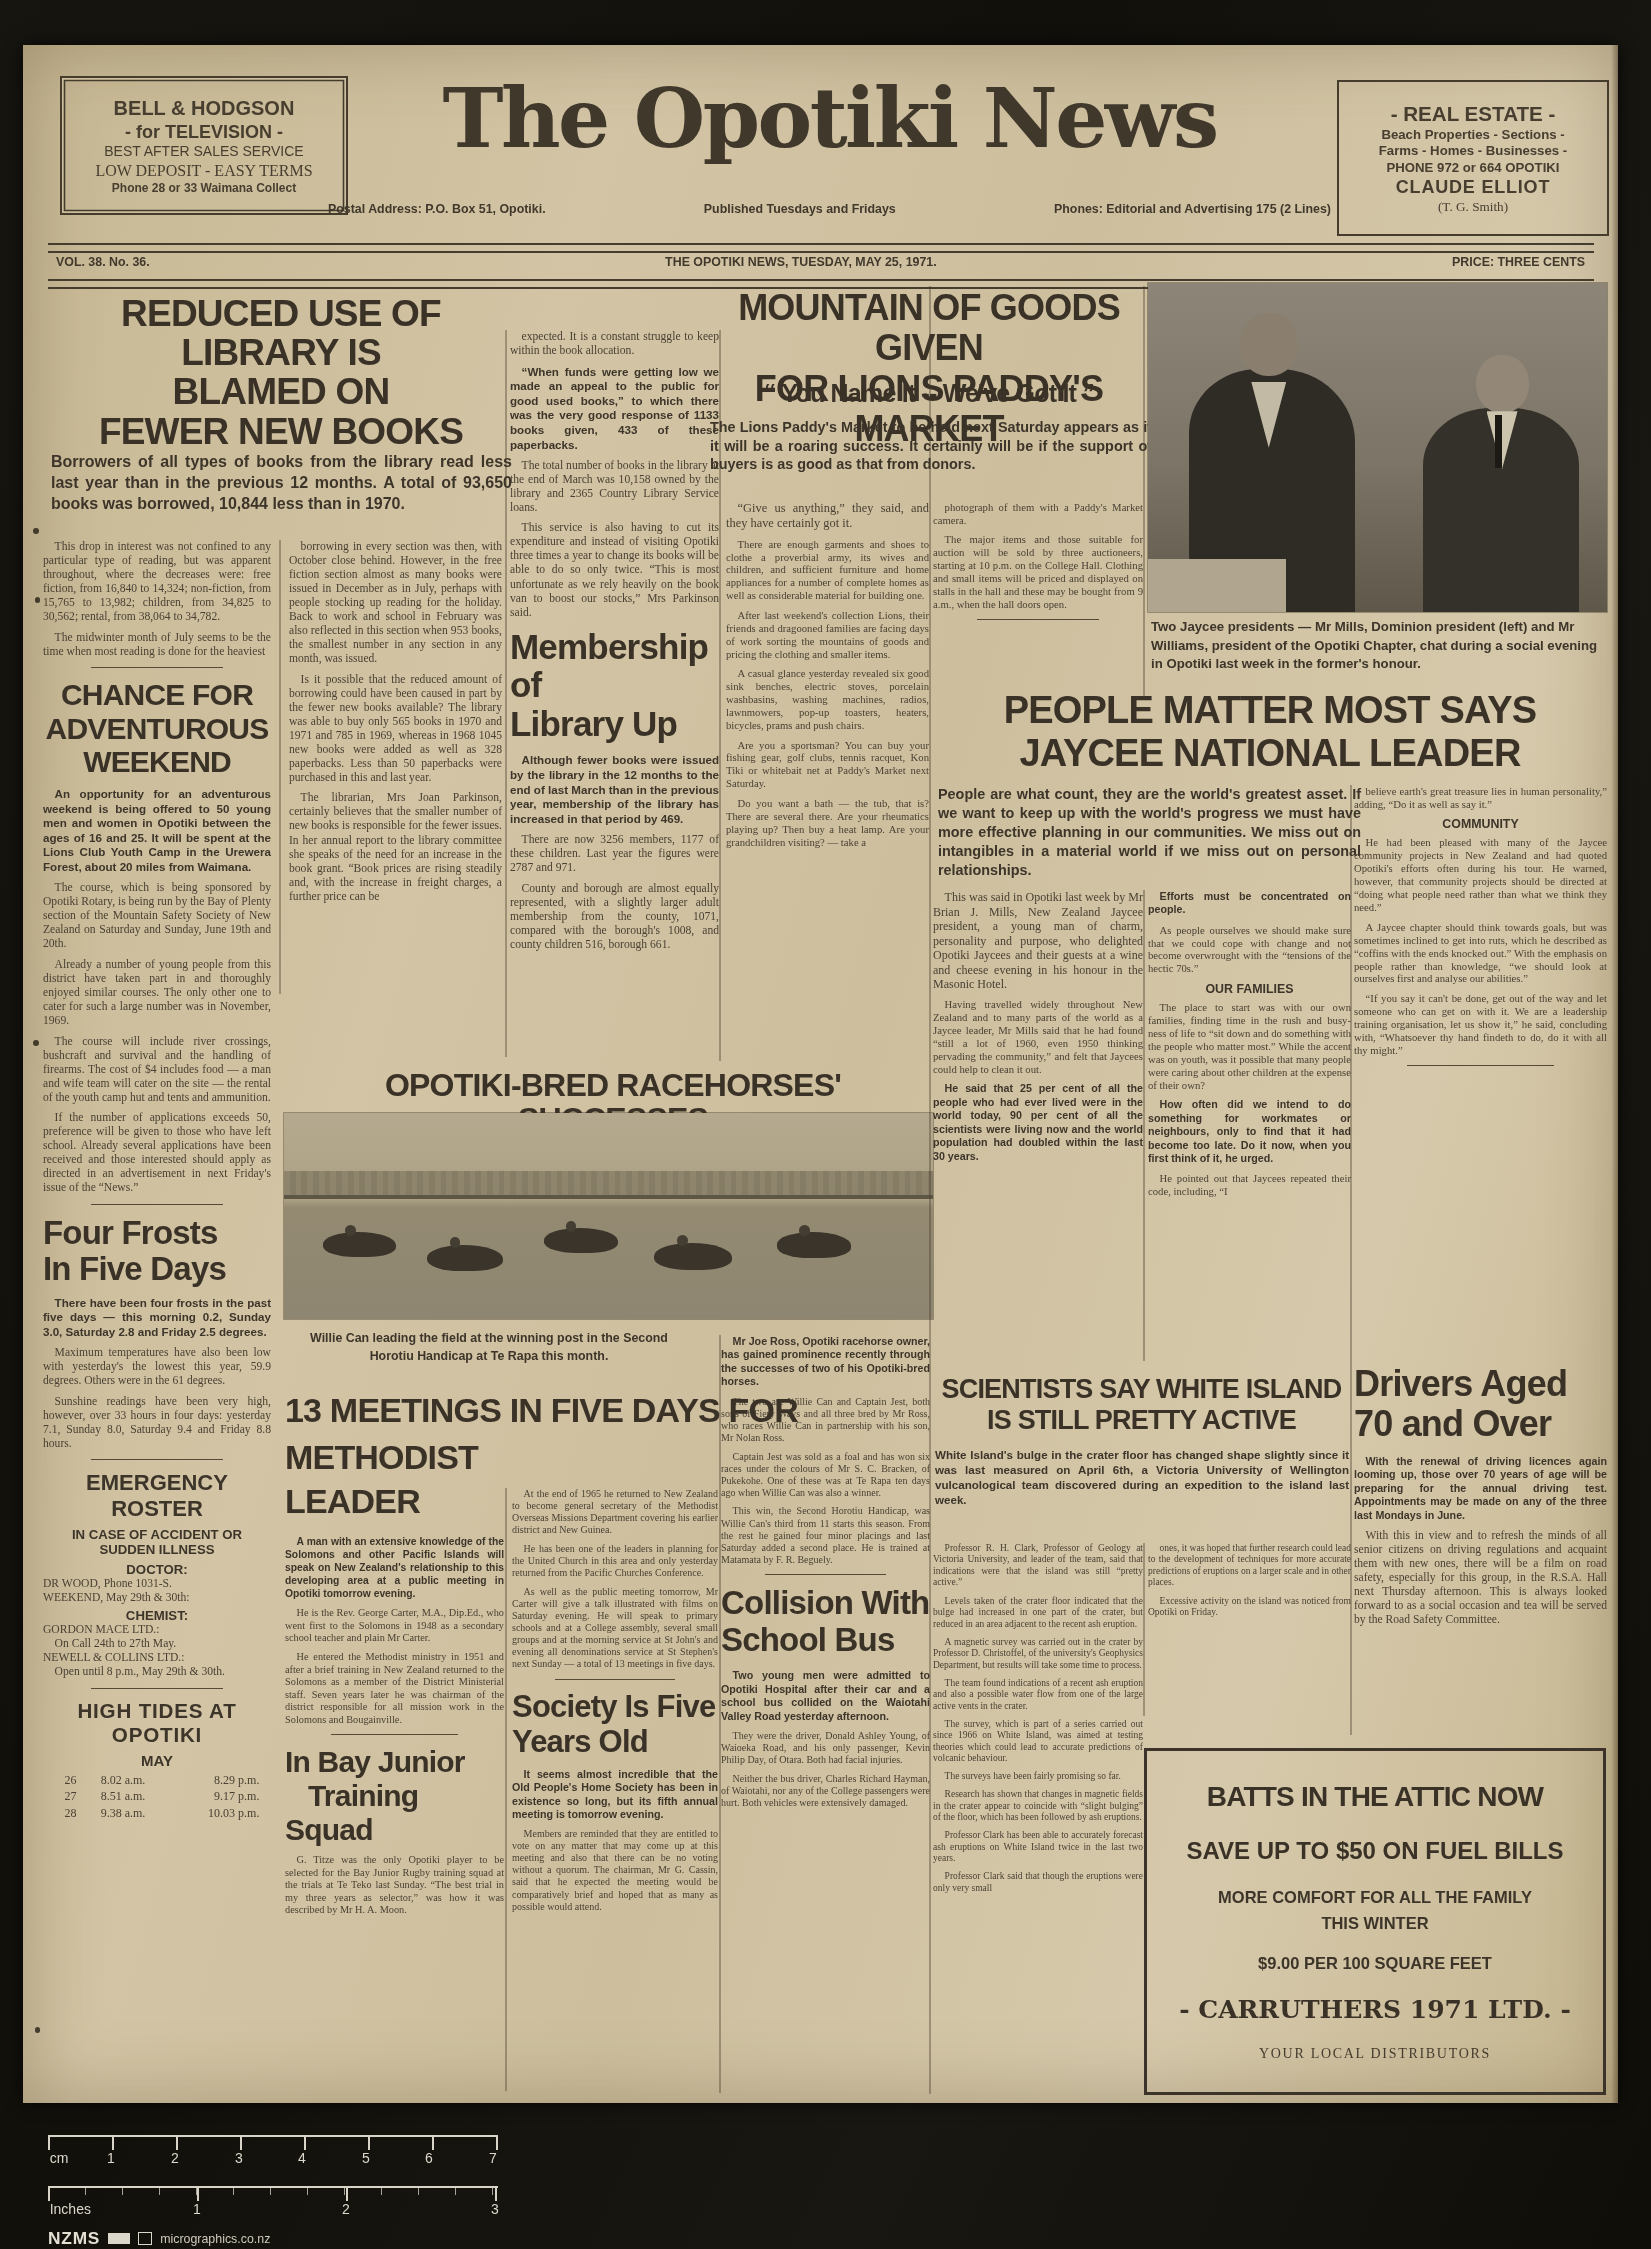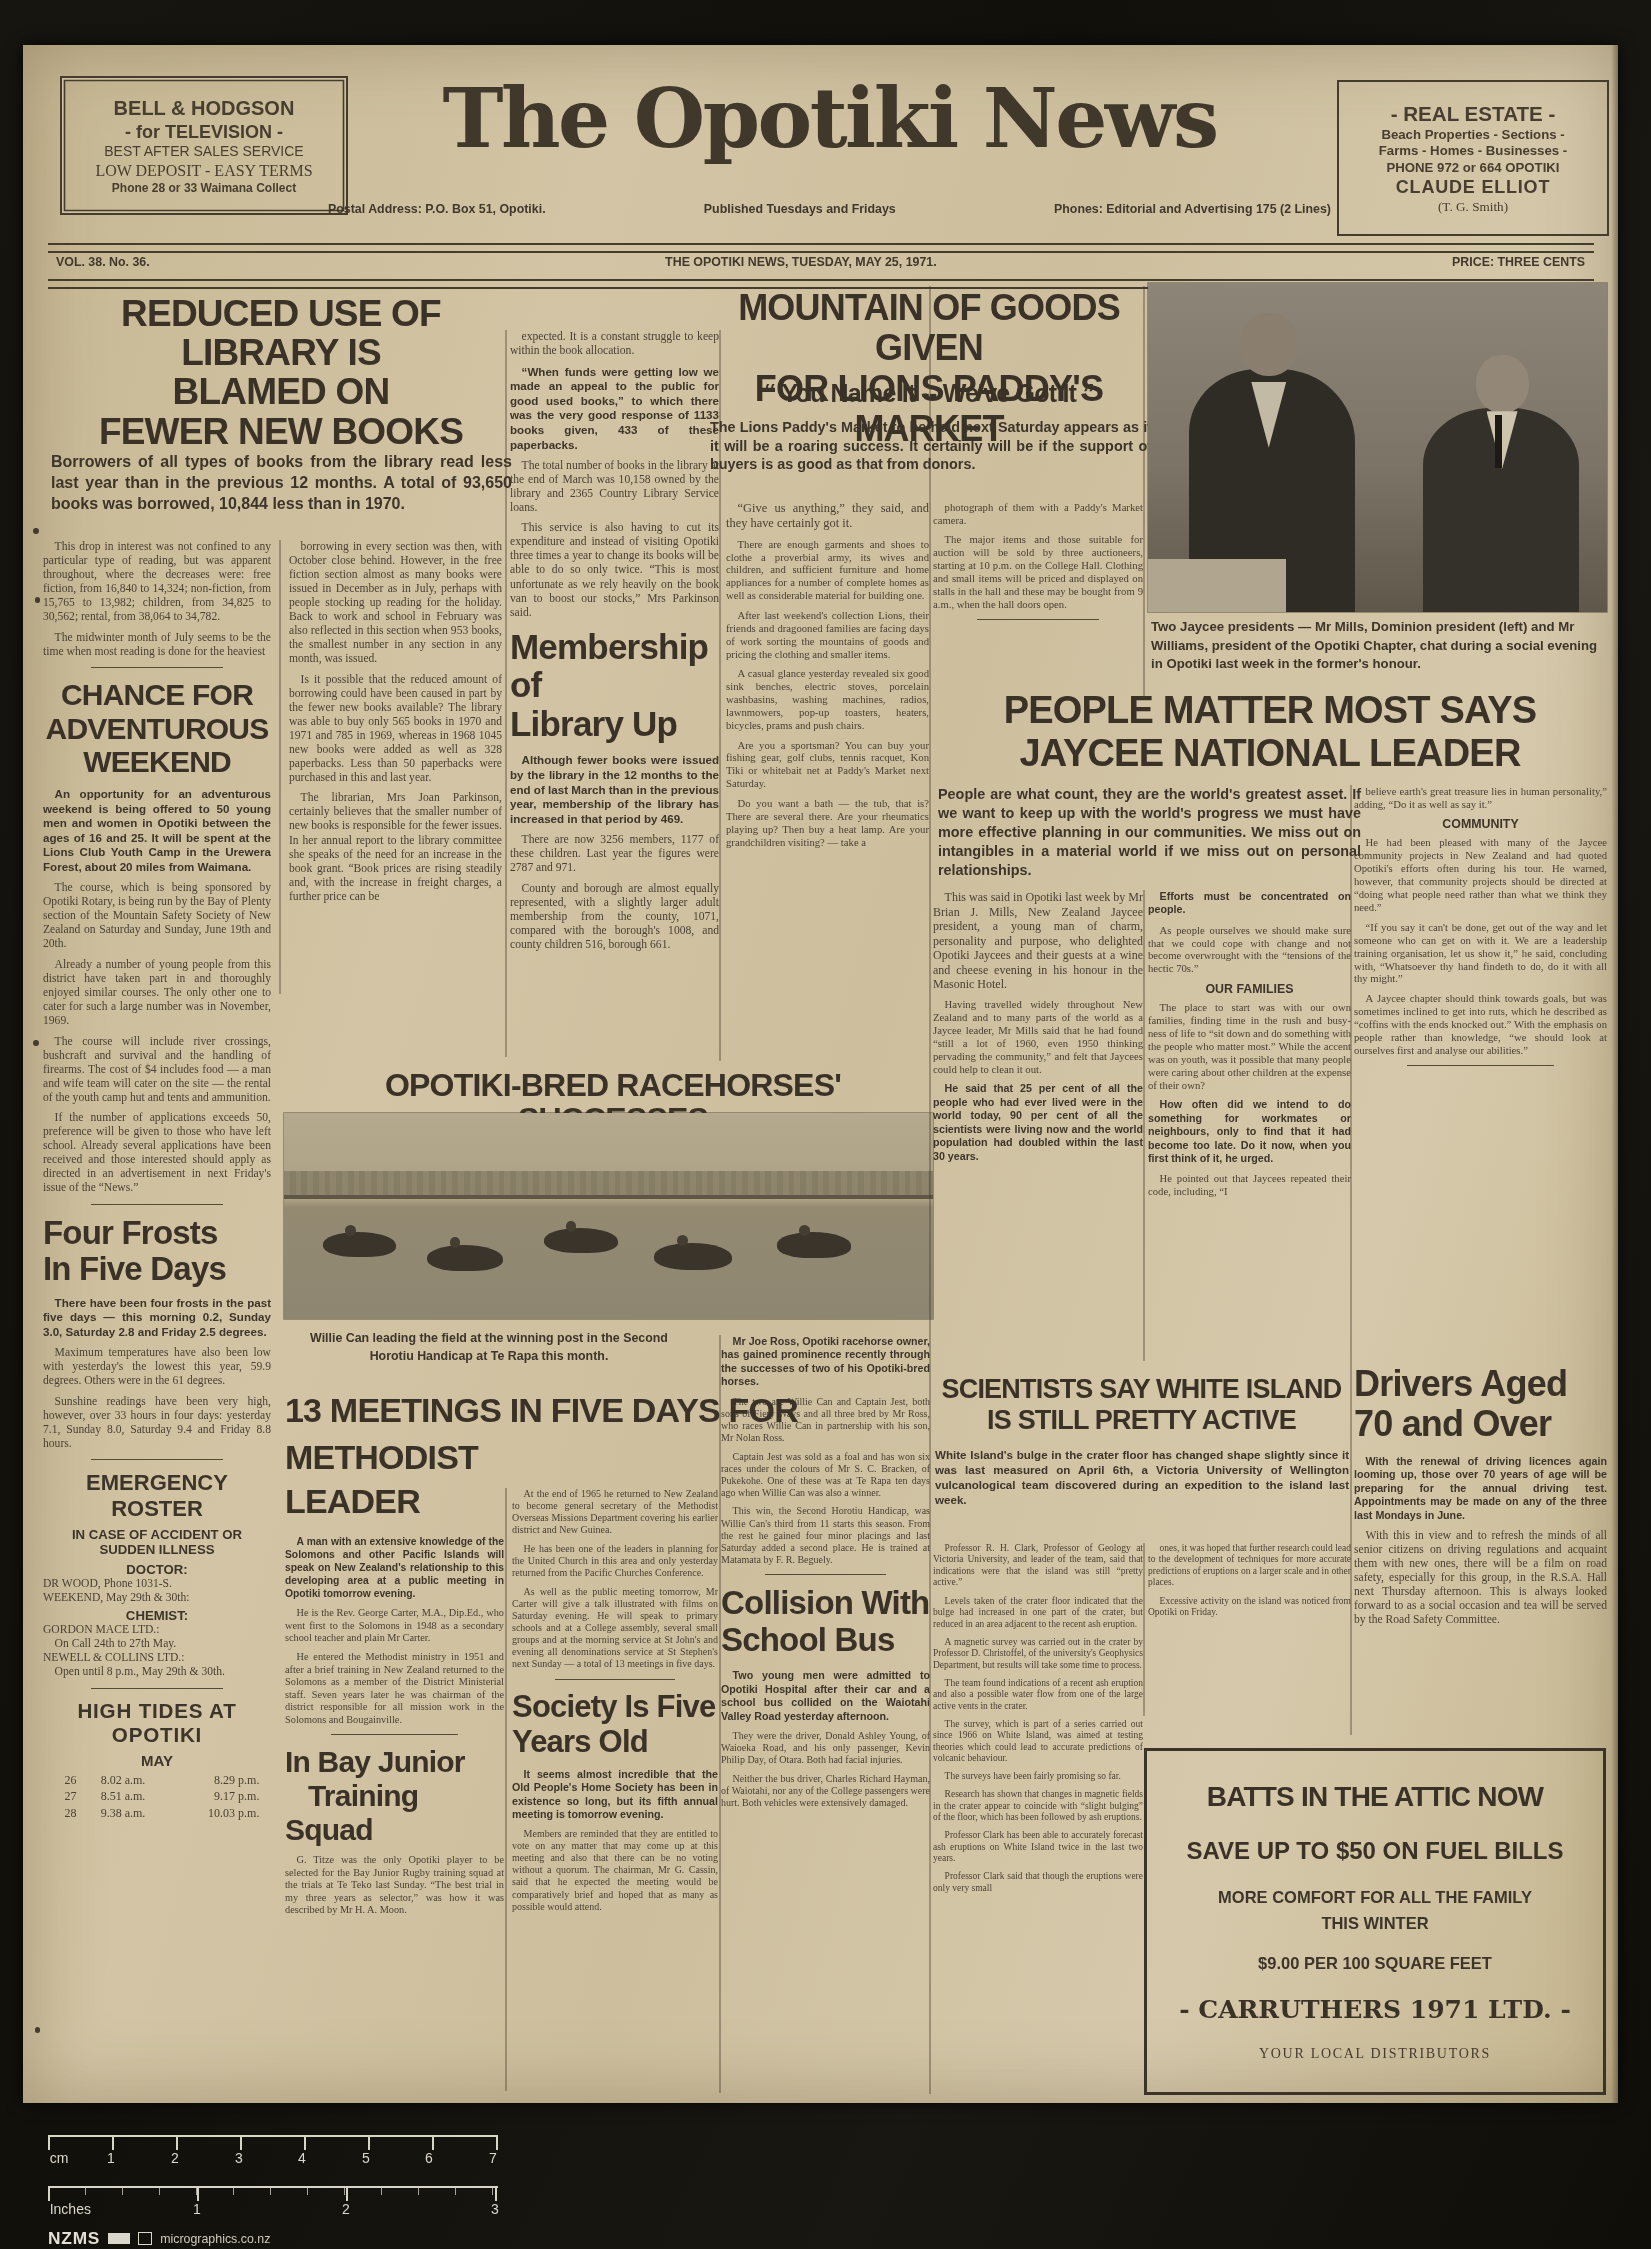--- a/index.html
+++ b/index.html
@@ -222,22 +222,22 @@
     <p class="t">As people ourselves we should make sure that we could cope with change and not become overwrought with the “tensions of the hectic 70s.”</p>
     <div class="sub" style="font-size:12.4px;">OUR FAMILIES</div>
     <p class="t">The place to start was with our own families, finding time in the rush and busy-ness of life to “sit down and do something with the people who matter most.” While the accent was on youth, was it possible that many people were caring about other children at the expense of their own?</p>
     <p class="b">How often did we intend to do something for workmates or neighbours, only to find that it had become too late. Do it now, when you first think of it, he urged.</p>
     <p class="t">He pointed out that Jaycees repeated their code, including, “I</p>
   </div>
   <div class="col fs13" style="left:1331px;top:740px;width:253px;">
     <p class="t">believe earth's great treasure lies in human personality,” adding, “Do it as well as say it.”</p>
     <div class="sub" style="font-size:12.4px;">COMMUNITY</div>
     <p class="t">He had been pleased with many of the Jaycee community projects in New Zealand and had quoted Opotiki's efforts often during his tour. He warned, however, that community projects should be directed at “doing what people need rather than what we think they need.”</p>
+    <p class="t">A Jaycee chapter should think towards goals, but was sometimes inclined to get into ruts, which he described as “coffins with the ends knocked out.” With the emphasis on people rather than knowledge, “we should look at ourselves first and analyse our abilities.”</p>
     <p class="t">“If you say it can't be done, get out of the way and let someone who can get on with it. We are a leadership training organisation, let us show it,” he said, concluding with, “Whatsoever thy hand findeth to do, do it with all thy might.”</p>
-    <p class="t">A Jaycee chapter should think towards goals, but was sometimes inclined to get into ruts, which he described as “coffins with the ends knocked out.” With the emphasis on people rather than knowledge, “we should look at ourselves first and analyse our abilities.”</p>
     <div class="sep"></div>
   </div>
 
   <div class="col fs13" style="left:1331px;top:1319px;width:253px;">
     <h2 class="hl hlL" style="font-size:36px;line-height:1.1;margin:0 0 11.6px;">
       <span>Drivers Aged</span><br>
       <span>70 and Over</span>
     </h2>
     <p class="b">With the renewal of driving licences again looming up, those over 70 years of age will be preparing for the annual driving test. Appointments may be made on any of the three last Mondays in June.</p>
     <p class="t" style="font-size:11.6px;">With this in view and to refresh the minds of all senior citizens on driving regulations and acquaint them with new ones, there will be a film on road safety, especially for this group, in the R.S.A. Hall next Thursday afternoon. This is always looked forward to as a social occasion and tea will be served by the Road Safety Committee.</p>

